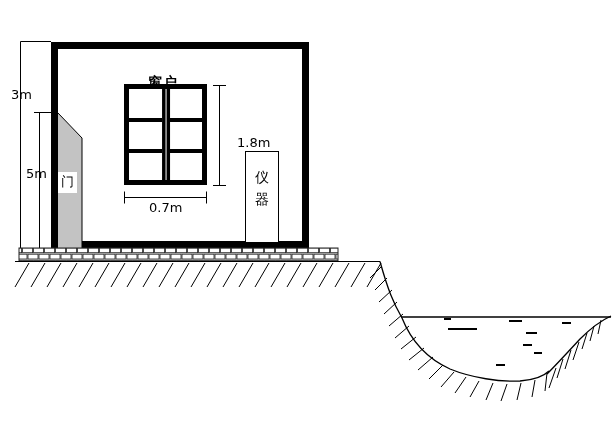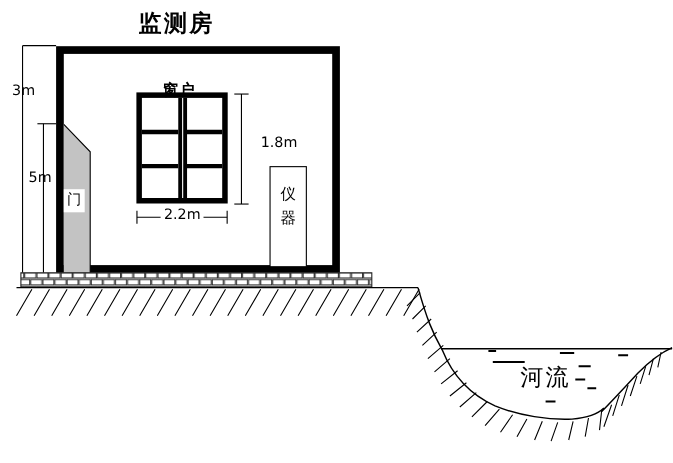--- a/index.html
+++ b/index.html
@@ -3,21 +3,21 @@
 <meta charset="utf-8">
 <style>
   html,body{margin:0;padding:0;background:#fff;}
   .stage{
     position:relative;width:612px;height:421px;background:#fff;overflow:hidden;
     font-family:"DejaVu Sans","Liberation Sans",sans-serif;color:#000;
   }
   .stage svg{position:absolute;left:0;top:0;}
   .lbl{position:absolute;line-height:1.1;white-space:nowrap;}
   .title{left:126px;top:10px;font-size:21px;font-weight:700;letter-spacing:2px;}
-  .dim{font-size:13px;}
+  .dim{font-size:13px;margin-top:12px;}
   .d3m{left:11px;top:76px;}
   .d2m{left:26px;top:155px;}
   .d18{left:237px;top:124px;}
   .d15{left:146px;top:189px;background:#fff;padding:0 3px;}
   .winlbl{left:148px;top:75px;font-size:14px;font-weight:700;letter-spacing:1px;}
   .doorlbl{
     left:58px;top:172px;width:19px;height:21px;background:#fff;
     display:flex;align-items:center;justify-content:center;font-size:13px;
   }
   .instr{
@@ -111,26 +111,24 @@
       M479,381 L470,397 M493,383 L486,400 M507,384 L501,401 M521,383 L517,400
       M535,380 L532,397 M547,373 L545,391
       M556,368 L549,388 M563,359 L557,378 M571,350 L565,369 M579,342 L573,360
       M587,333 L582,349 M594,326 L590,341 M601,320 L598,334"></path>
 
     <path stroke="#000" stroke-width="1.8" fill="none" d="
       M444,319 h7 M448,329 h29 M509,321 h13 M562,323 h9
       M526,333 h11 M523,345 h9 M534,353 h8 M496,365 h9"></path>
   </svg>
 
-  <div class="lbl title">监测房</div>
   <div class="lbl dim d3m">3m</div>
   <div class="lbl dim d2m">5m</div>
   <div class="lbl winlbl">窗户</div>
   <div class="lbl dim d18">1.8m</div>
-  <div class="lbl dim d15">2.2m</div>
+  <div class="lbl dim d15">0.7m</div>
   <div class="lbl doorlbl">门</div>
   <div class="lbl instr">
     <span>仪</span>
     <span>器</span>
   </div>
-  <div class="lbl riverlbl">河流</div>
 
 </div>
 
 </body></html>

